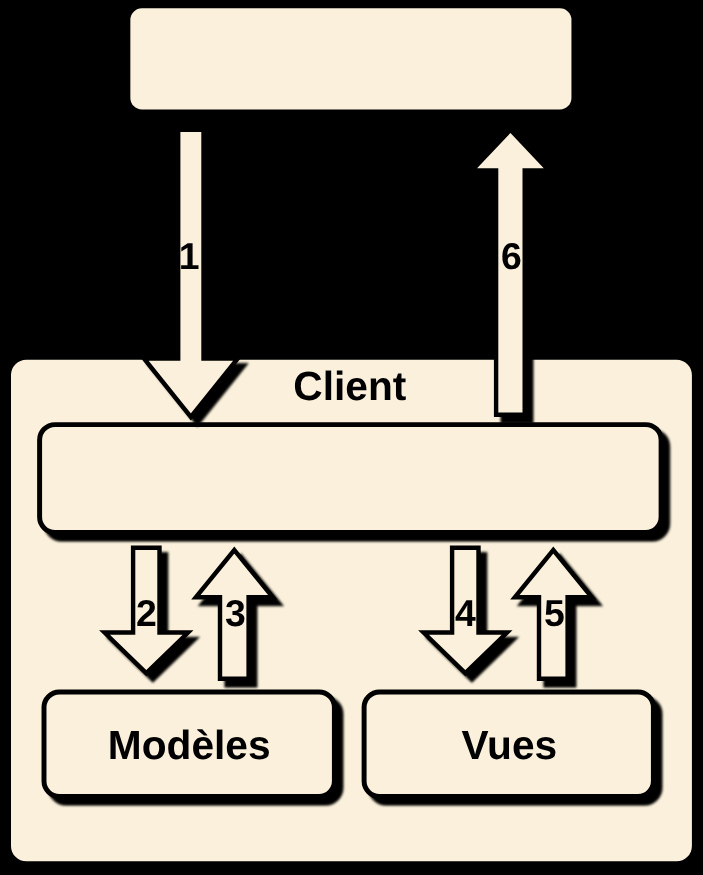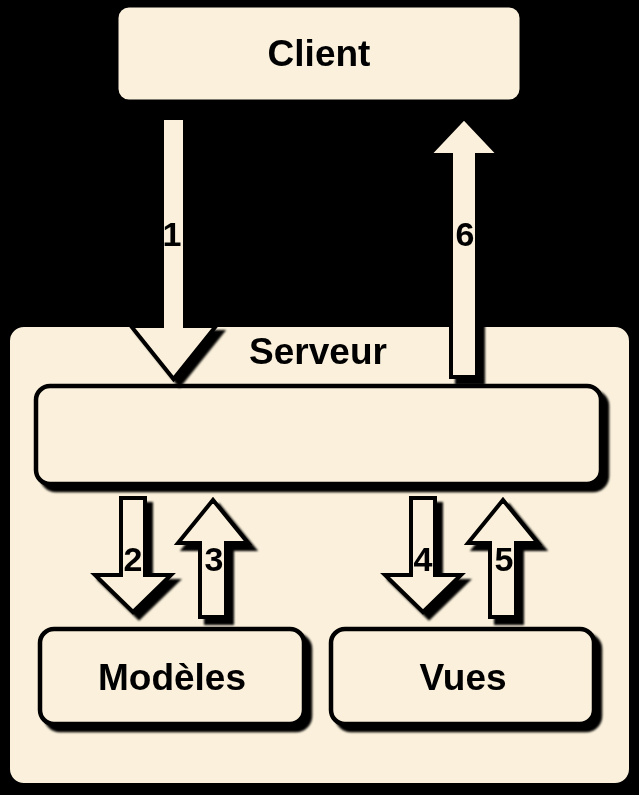--- a/index.html
+++ b/index.html
@@ -78,23 +78,22 @@
 
     <polygon class="arrow-shape" filter="url(#ds)" points="121,498 145,498 145,575 171,575 133,612 95,575 121,575"></polygon>
 
     <polygon class="arrow-shape" filter="url(#ds)" points="200,617 200,543 178,543 213,500 248,543 226,543 226,617"></polygon>
 
     <polygon class="arrow-shape" filter="url(#ds)" points="411,498 435,498 435,575 461,575 423,612 385,575 411,575"></polygon>
 
     <polygon class="arrow-shape" filter="url(#ds)" points="490,617 490,543 468,543 503,500 538,543 516,543 516,617"></polygon>
   </svg>
 
-  <div class="lbl" style="left:319px; top:54px;">Client</div>
 
-  <div class="lbl" style="left:318px; top:352px;">Serveur</div>
+  <div class="lbl" style="left:318px; top:352px;">Client</div>
 
 
   <div class="lbl" style="left:463px; top:678px;">Vues</div>
 
   <div class="lbl" style="left:172px; top:678px;">Modèles</div>
 
   <div class="num" style="left:172px; top:234px;">1</div>
 
   <div class="num" style="left:133px; top:559px;">2</div>
 

